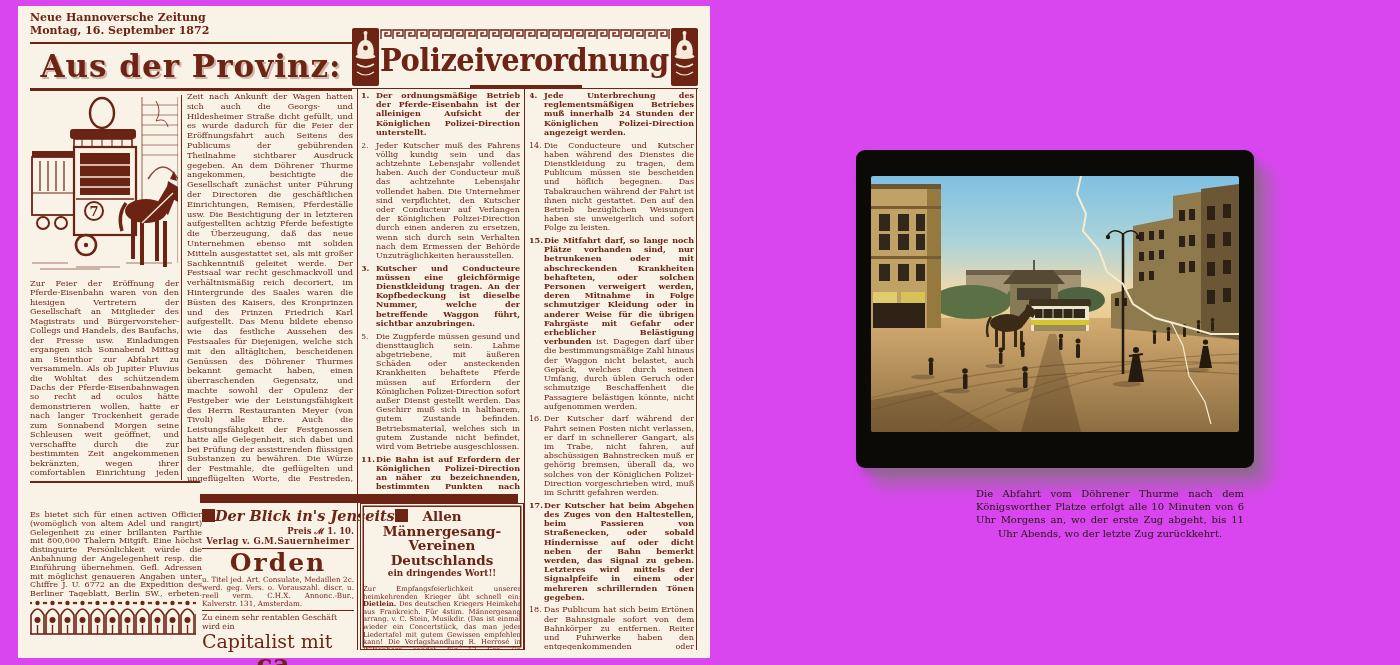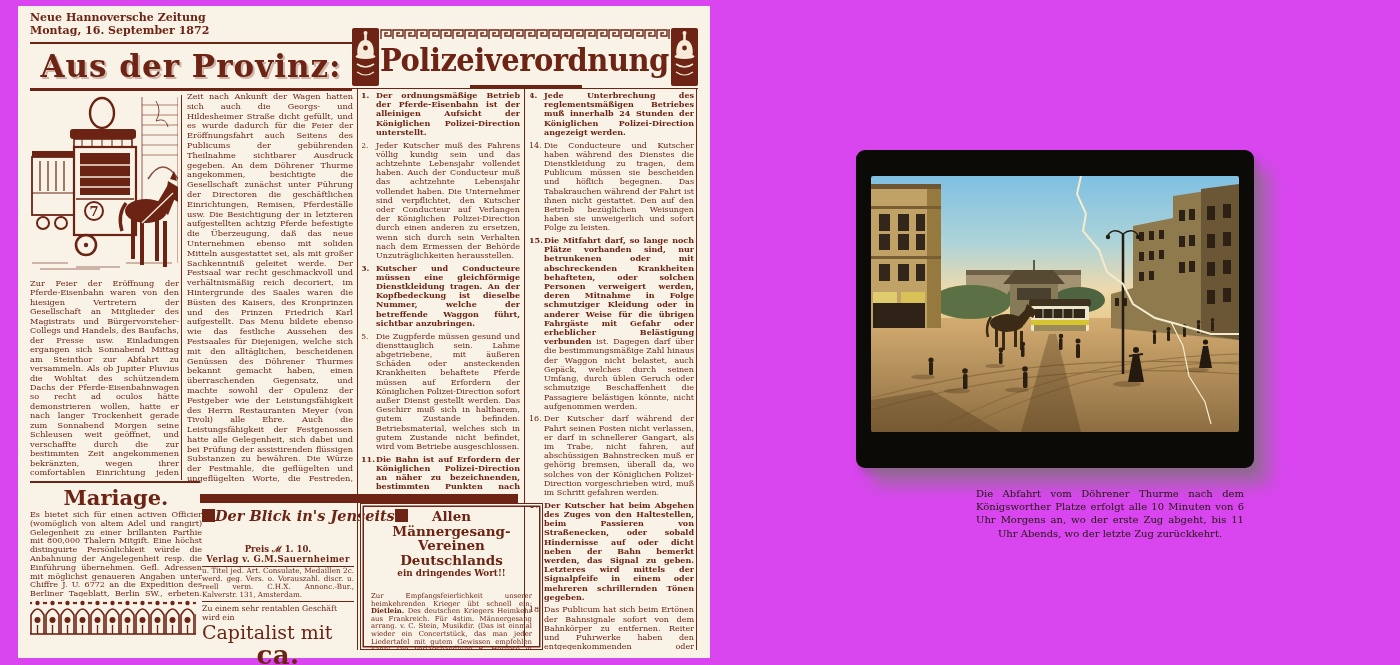--- a/index.html
+++ b/index.html
@@ -39,33 +39,33 @@
   
   .mariage-rule{left:30px;top:481px;width:170px;height:2px;background:#6d2414;}
   .mariage-title{left:30px;top:485px;width:172px;text-align:center;font-size:21px;font-weight:bold;}
   .mariage-body{left:30px;top:511px;width:172px;height:86px;font-size:8px;line-height:8.8px;text-align:justify;overflow:hidden;}
   .ornament{left:30px;top:599px;width:166px;height:36px;}
   
   .midads{left:202px;top:507px;width:152px;}
   .blick-row{display:flex;align-items:center;justify-content:space-between;}
   .blick-sq{width:13px;height:13px;background:#6d2414;flex:0 0 auto;}
   .blick-title{font-size:14.5px;font-weight:bold;font-style:italic;white-space:nowrap;}
-  .blick-price{text-align:center;font-size:8.5px;font-weight:bold;margin-top:19px;}
+  .blick-price{text-align:right;font-size:8.5px;font-weight:bold;margin-top:1px;}
   .blick-pub{text-align:center;font-size:8.5px;font-weight:bold;letter-spacing:0.4px;border-bottom:1px solid #6d2414;padding-bottom:2px;}
   .orden-title{text-align:center;font-size:25px;font-weight:bold;letter-spacing:2px;line-height:26px;margin-top:1px;}
   .orden-body{font-size:7.2px;line-height:8px;text-align:justify;border-bottom:1px solid #6d2414;padding-bottom:2px;}
   .cap-intro{font-size:7.8px;text-align:left;margin-top:2px;}
   .cap-title{font-size:19px;font-weight:normal;text-align:left;line-height:20px;}
   .cap-amount{font-size:26px;font-weight:bold;text-align:center;line-height:27px;letter-spacing:0.5px;}
   
-  .gesang{left:360px;top:503px;width:183px;height:147px;border:1.5px solid #6d2414;
+  .gesang{left:360px;top:503px;width:164px;height:147px;border:1.5px solid #6d2414;
           box-shadow:inset 0 0 0 1.5px #fdf8ee, inset 0 0 0 3px #6d2414;
-          padding:5px 10px;box-sizing:border-box;overflow:hidden;}
+          padding:5px 2px;box-sizing:border-box;overflow:hidden;}
   .g-title{font-size:13.5px;font-weight:bold;text-align:center;line-height:14.5px;}
-  .g-sub{font-size:8.8px;font-weight:bold;text-align:center;margin:1px 0 15px;}
+  .g-sub{font-size:8.8px;font-weight:bold;text-align:center;margin:1px 0 8px;}
   .g-body{font-size:6.9px;line-height:7.6px;text-align:justify;}
   
   .photo{left:856px;top:150px;width:398px;height:318px;background:#0c0a07;border-radius:9px;
          box-shadow:16px 18px 16px rgba(125,122,118,0.60), 4px 6px 6px rgba(90,88,85,0.35);}
   .photo-inner{position:absolute;left:15px;top:26px;width:368px;height:256px;overflow:hidden;border-radius:2px;}
   .caption{left:976px;top:487px;width:268px;font-size:10px;line-height:13.2px;color:#20180f;
            text-align:justify;text-align-last:center;}
   svg{display:block;}
 </style>
 </head>
@@ -185,21 +185,20 @@
     <div class="reg-item"><span class="reg-num">14.</span><span>Die Conducteure und Kutscher haben während des Dienstes die Dienstkleidung zu tragen, dem Publicum müssen sie bescheiden und höflich begegnen. Das Tabakrauchen während der Fahrt ist ihnen nicht gestattet. Den auf den Betrieb bezüglichen Weisungen haben sie unweigerlich und sofort Folge zu leisten.</span></div>
     <div class="reg-item"><span class="reg-num bd">15.</span><span class="bd">Die Mitfahrt darf, so lange noch Plätze vorhanden sind, nur betrunkenen oder mit abschreckenden Krankheiten behafteten, oder solchen Personen verweigert werden, deren Mitnahme in Folge schmutziger Kleidung oder in anderer Weise für die übrigen Fahrgäste mit Gefahr oder erheblicher Belästigung verbunden</span><span> ist. Dagegen darf über die bestimmungsmäßige Zahl hinaus der Waggon nicht belastet, auch Gepäck, welches durch seinen Umfang, durch üblen Geruch oder schmutzige Beschaffenheit die Passagiere belästigen könnte, nicht aufgenommen werden.</span></div>
     <div class="reg-item"><span class="reg-num">16.</span><span>Der Kutscher darf während der Fahrt seinen Posten nicht verlassen, er darf in schnellerer Gangart, als im Trabe, nicht fahren, auf abschüssigen Bahnstrecken muß er gehörig bremsen, überall da, wo solches von der Königlichen Polizei-Direction vorgeschrieben wird, muß im Schritt gefahren werden.</span></div>
     <div class="reg-item"><span class="reg-num bd">17.</span><span class="bd">Der Kutscher hat beim Abgehen des Zuges von den Haltestellen, beim Passieren von Straßenecken, oder sobald Hindernisse auf oder dicht neben der Bahn bemerkt werden, das Signal zu geben. Letzteres wird mittels der Signalpfeife in einem oder mehreren schrillernden Tönen gegeben.</span></div>
     <div class="reg-item"><span class="reg-num">18.</span><span>Das Publicum hat sich beim Ertönen der Bahnsignale sofort von dem Bahnkörper zu entfernen. Reiter und Fuhrwerke haben den entgegenkommenden oder nachfolgenden Zügen soweit auszuweichen, daß zwischen ihnen und der nächsten Bahnschiene ein Raum von mindestens 2 Schritt frei bleibt. Das Abladen von Holz, Steinen und sonstigen Gegenständen auf dem Bahnkörper, sowie neben denselben bis zu einer Entfernung von 2 Schritt von der äußeren Seite der Bahnschiene ist verboten.</span></div>
   </div>
 
   <div class="abs thickbar"></div>
 
   <div class="abs mariage-rule"></div>
-  <div class="abs mariage-title">Mariage.</div>
   <div class="abs mariage-body">Es bietet sich für einen activen Officier (womöglich von altem Adel und rangirt) Gelegenheit zu einer brillanten Parthie mit 800,000 Thalern Mitgift. Eine höchst distinguirte Persönlichkeit würde die Anbahnung der Angelegenheit resp. die Einführung übernehmen. Gefl. Adressen mit möglichst genaueren Angaben unter Chiffre J. U. 6772 an die Expedition des Berliner Tageblatt, Berlin SW., erbeten. Strengste Discretion wird zugesichert und verlangt.</div>
   <div class="abs ornament">
     <svg width="166" height="36">
       <defs>
         <pattern id="orn" width="15" height="36" patternUnits="userSpaceOnUse">
           <circle cx="7.5" cy="4" r="2.2" fill="#6d2414"></circle>
           <circle cx="1" cy="4" r="1.2" fill="#6d2414"></circle>
             <circle cx="14" cy="4" r="1.2" fill="#6d2414"></circle>
           <path d="M1,35 V16 Q7.5,4 14,16 V35" stroke="#6d2414" stroke-width="1.6" fill="none"></path>
           <circle cx="7.5" cy="21" r="3" fill="#6d2414"></circle>
@@ -212,20 +211,21 @@
   </div>
 
   <div class="abs midads">
     <div class="blick-row">
       <span class="blick-sq"></span>
       <span class="blick-title">Der Blick in's Jenseits</span>
       <span class="blick-sq"></span>
     </div>
     <div class="blick-price">Preis ℳ 1. 10.</div>
     <div class="blick-pub">Verlag v. G.M.Sauernheimer</div>
+    <div class="orden-title">Orden</div>
     <div class="orden-body">u. Titel jed. Art. Consulate, Medaillen 2c. werd. geg. Vers. o. Vorauszahl. discr. u. reell verm. C.H.X. Annonc.-Bur., Kalverstr. 131, Amsterdam.</div>
     <div class="cap-intro">Zu einem sehr rentablen Geschäft wird ein</div>
     <div class="cap-title">Capitalist mit</div>
     <div class="cap-amount">ca. 30,000 Mark</div>
 
   </div>
 
   <div class="abs gesang">
     <div class="g-title">Allen Männergesang-</div>
     <div class="g-title">Vereinen Deutschlands</div>

